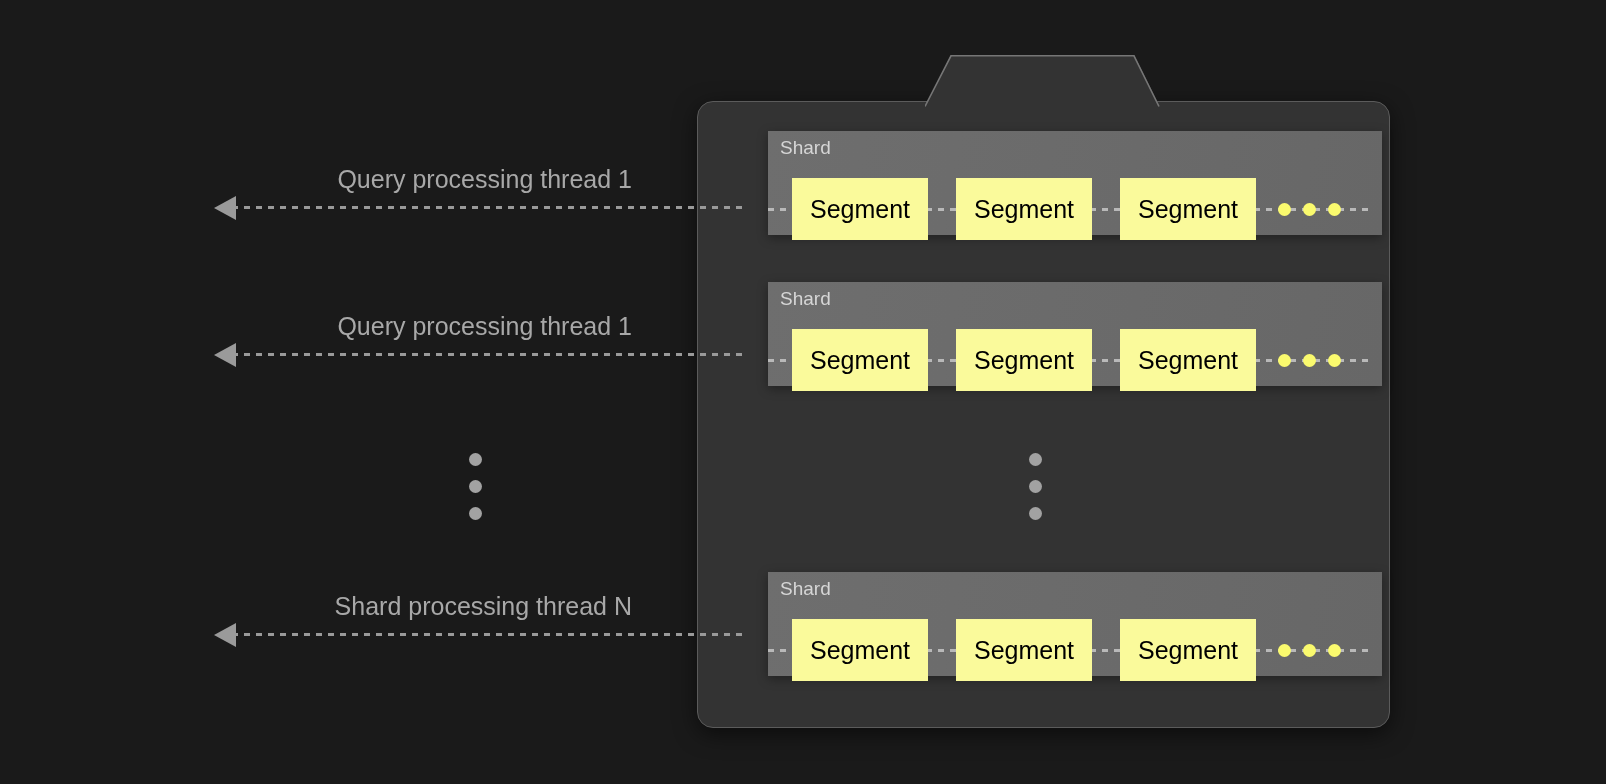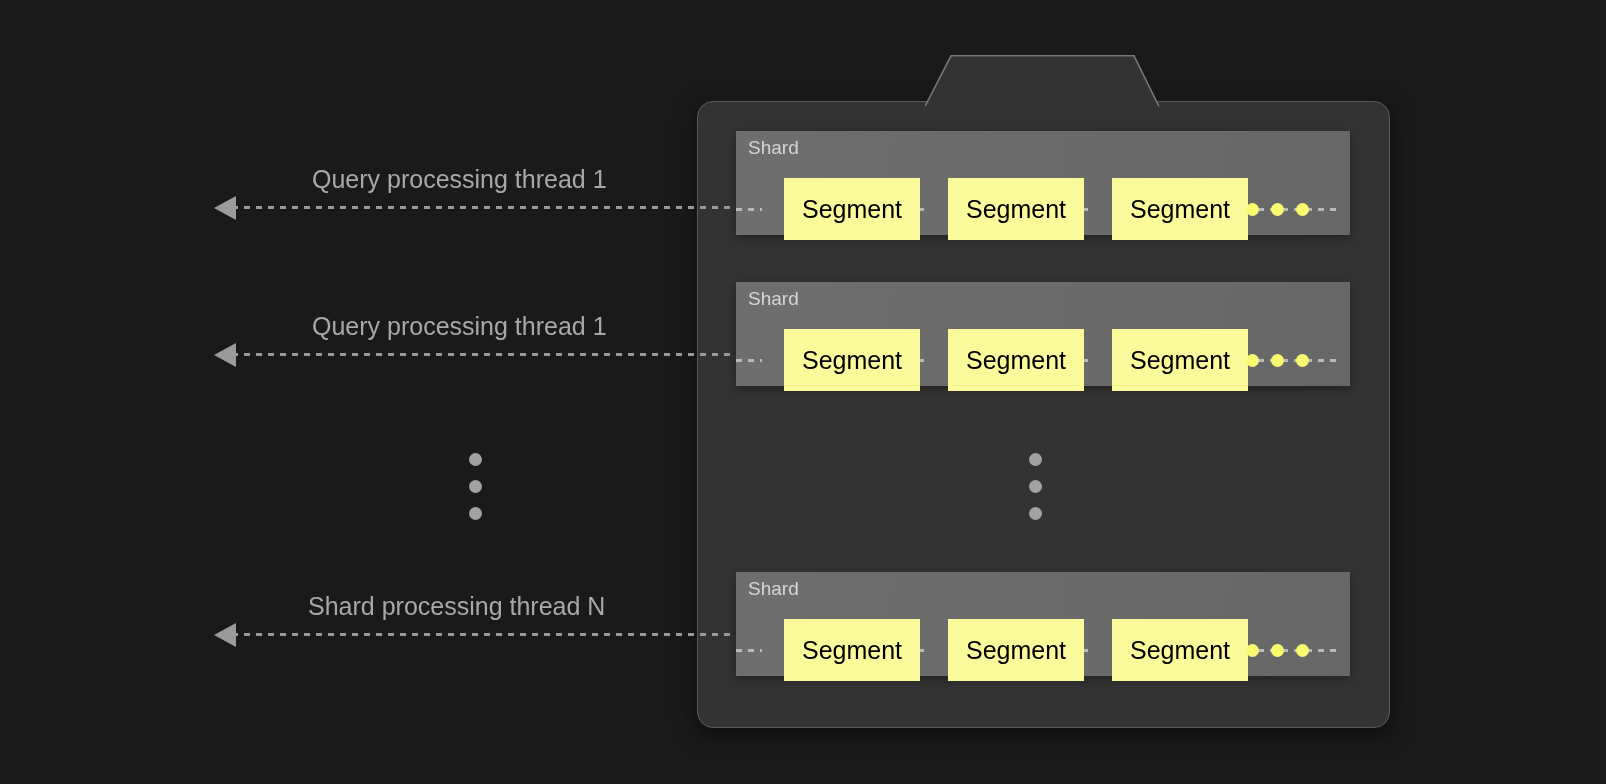--- a/index.html
+++ b/index.html
@@ -61,21 +61,21 @@
     justify-content: center;
     color: #ffffff;
     font-size: 27px;
     letter-spacing: 0.2px;
     z-index: 6;
   }
 
   
   .shard {
     position: absolute;
-    left: 736px;
+    left: 768px;
     width: 614px;
     height: 104px;
     background: linear-gradient(100deg, #6e6e6e 0%, #6b6b6b 45%, #676767 100%);
     box-shadow: 0 3px 10px rgba(0,0,0,0.35);
     z-index: 2;
   }
   .shard-1 { top: 131px; }
   .shard-2 { top: 282px; }
   .shard-3 { top: 572px; }
 
@@ -93,21 +93,20 @@
     top: 47px;
     width: 136px;
     height: 62px;
     background: #fafa9b;
     display: flex;
     align-items: center;
     justify-content: center;
     color: #000000;
     font-size: 25px;
     z-index: 3;
-    margin-left: 24px;
   }
   .seg-a { left: 24px; }
   .seg-b { left: 188px; }
   .seg-c { left: 352px; }
 
   
   .shard-dots {
     position: absolute;
     top: 77px;
     height: 3px;
@@ -134,20 +133,21 @@
   .yd-1 { left: 510px; }
   .yd-2 { left: 535px; }
   .yd-3 { left: 560px; }
 
   
   .thread-label {
     position: absolute;
     color: #a8a8a8;
     font-size: 25px;
     white-space: nowrap;
+    text-align: right;
     z-index: 3;
   }
   .arrow-line {
     position: absolute;
     height: 3px;
     background-image: linear-gradient(to right, #9a9a9a 0 6px, transparent 6px 12px);
     background-size: 12px 3px;
     background-repeat: repeat-x;
     z-index: 1;
   }

